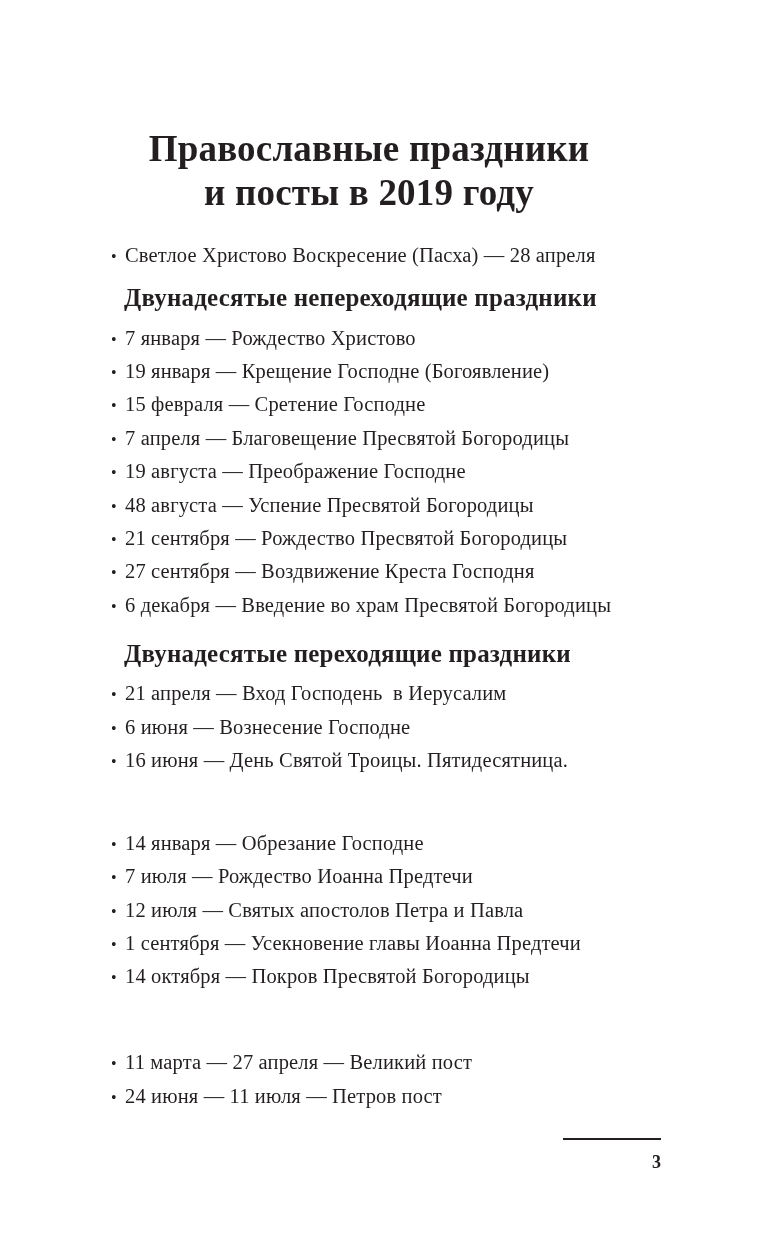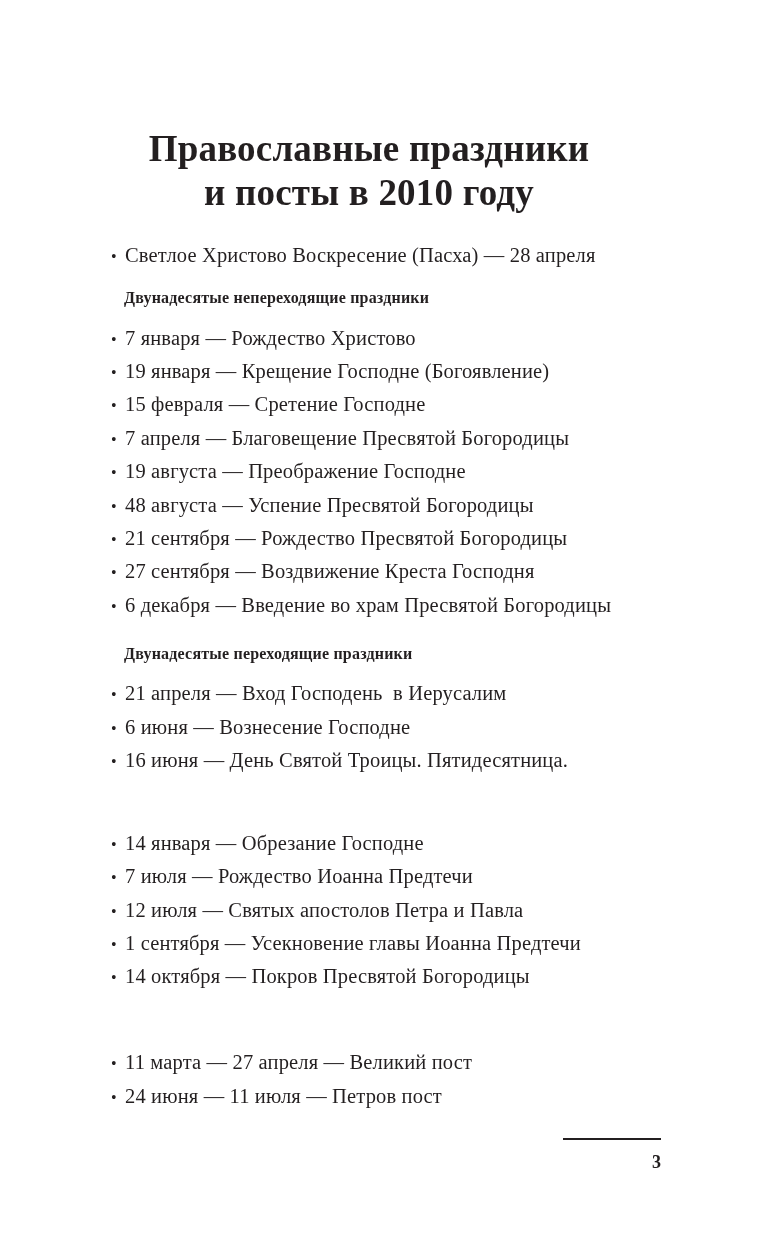--- a/index.html
+++ b/index.html
@@ -44,21 +44,21 @@
   }
   .item .bullet {
     display: inline-block;
     width: 14px;
     font-size: 16px;
   }
   .heading {
     position: absolute;
     left: 124px;
     font-weight: bold;
-    font-size: 16px;
+    font-size: 25px;
     line-height: 24px;
     white-space: nowrap;
     letter-spacing: 0.2px;
   }
   .rule {
     position: absolute;
     left: 563px;
     top: 1138px;
     width: 98px;
     height: 2px;
@@ -75,21 +75,21 @@
     line-height: 22px;
   }
 </style>
 </head>
 <body>
 
 <div class="page">
 
   <div class="title">
     <div>Православные праздники</div>
-    <div>и посты в 2010 году</div>
+    <div>и посты в 2019 году</div>
   </div>
 
   <div class="item" style="top:239px">
     <span class="bullet">•</span><span>Светлое Христово Воскресение (Пасха) — 28 апреля</span>
   </div>
 
   <div class="heading" style="top:286px">Двунадесятые непереходящие праздники</div>
 
   <div class="item" style="top:322px"><span class="bullet">•</span><span>7 января — Рождество Христово</span></div>
   <div class="item" style="top:355px"><span class="bullet">•</span><span>19 января — Крещение Господне (Богоявление)</span></div>

